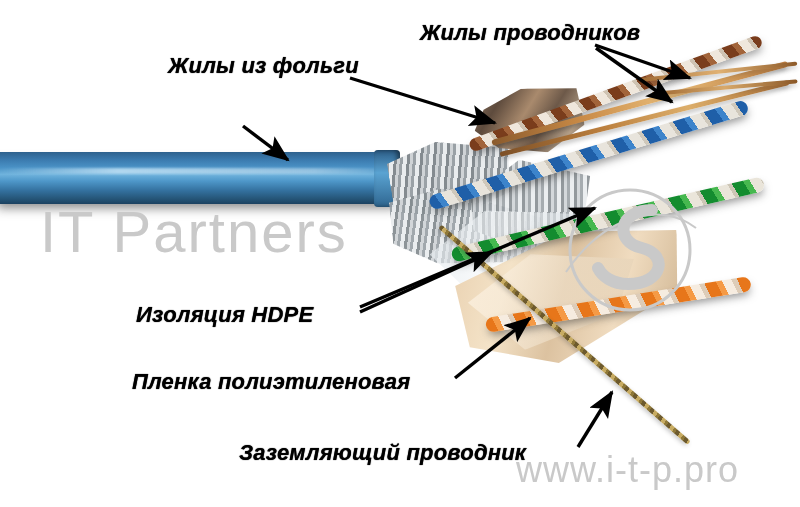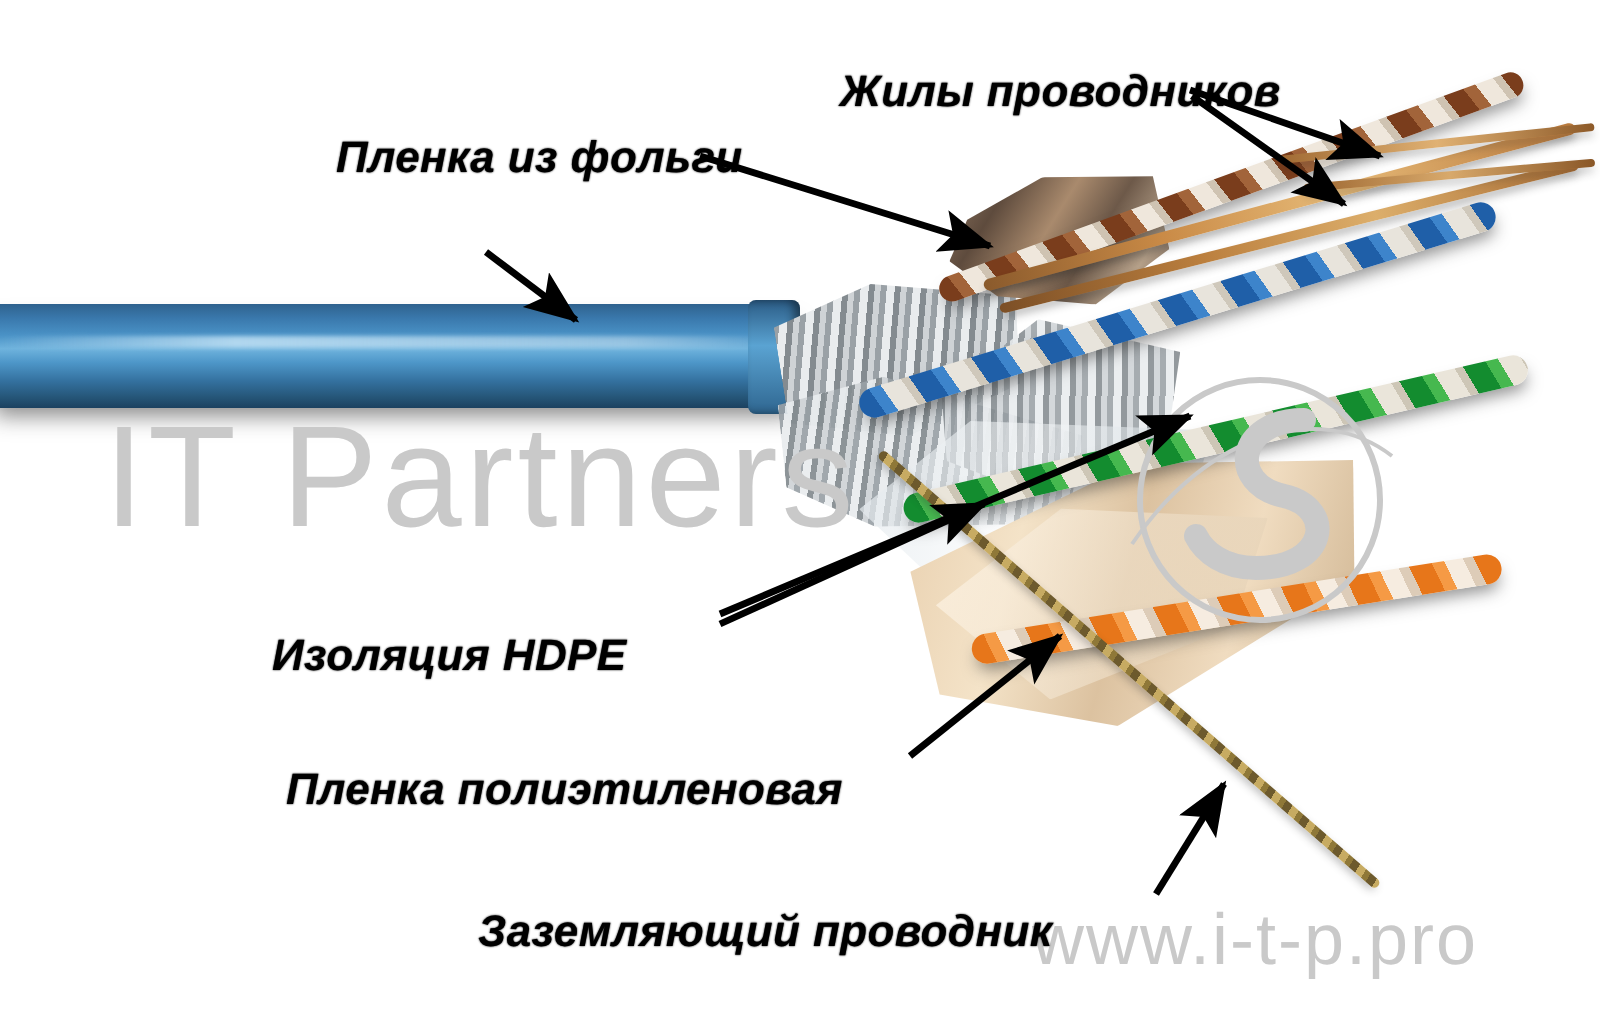--- a/index.html
+++ b/index.html
@@ -3,21 +3,21 @@
 <meta charset="utf-8">
 <style>
   html,body{margin:0;padding:0;background:#fff;}
   #stage{
     position:relative;width:800px;height:507px;background:#ffffff;overflow:hidden;
     font-family:"Liberation Sans","DejaVu Sans",sans-serif;
   }
 
   
   .wm{position:absolute;color:#c9c9c9;font-weight:400;white-space:nowrap;user-select:none;}
-  #wm-brand{left:52px;top:203px;font-size:72px;letter-spacing:2px;line-height:1;text-align:right;}
+  #wm-brand{left:40px;top:203px;font-size:58px;letter-spacing:2px;line-height:1;text-align:right;}
   #wm-url{left:516px;top:452px;font-size:36px;letter-spacing:1px;line-height:1;}
   #wm-logo{position:absolute;left:556px;top:176px;width:148px;height:148px;}
 
   
   #photo{position:absolute;left:0;top:0;width:800px;height:507px;}
 
   
   #jacket{
     position:absolute;left:-6px;top:152px;width:406px;height:52px;border-radius:5px 3px 3px 5px;
     background:linear-gradient(to bottom,
@@ -118,27 +118,26 @@
     background:repeating-linear-gradient(80deg,#6d5a2d 0 4px,#c7ab62 4px 8px,#8f7838 8px 11px);
     transform:rotate(41deg);transform-origin:left center;border-radius:3px;
     box-shadow:0 2px 5px -1px rgba(40,40,40,.45);
   }
 
   
   .lbl{
     position:absolute;white-space:nowrap;color:#000;
     font-weight:700;font-style:italic;font-size:22px;letter-spacing:.2px;
     text-shadow:0 0 1px #000;
-    margin-top:13px;
   }
   #lbl-conductors{left:420px;top:20px;}
   #lbl-foil{left:168px;top:53px;}
   #lbl-pvc{left:28px;top:99px;}
   #lbl-hdpe{left:136px;top:302px;text-align:center;}
-  #lbl-pefilm{left:143px;top:369px;}
+  #lbl-pefilm{left:132px;top:369px;}
   #lbl-ground{left:239px;top:440px;}
 
   
   #arrows{position:absolute;left:0;top:0;width:800px;height:507px;}
 </style>
 </head>
 <body>
 
 <div id="stage">
 
@@ -192,18 +191,18 @@
       <path d="M350,78 L495,123"></path>
       <path d="M243,126 L288,160"></path>
       <path d="M360,307 L595,208"></path>
       <path d="M360,312 L492,252"></path>
       <path d="M455,378 L530,318"></path>
       <path d="M578,447 L612,392"></path>
     </g>
   </svg>
 
   <div class="lbl" id="lbl-conductors">Жилы проводников</div>
-  <div class="lbl" id="lbl-foil">Пленка из фольги</div>
+  <div class="lbl" id="lbl-foil">Жилы из фольги</div>
   <div class="lbl" id="lbl-hdpe">Изоляция HDPE</div>
   <div class="lbl" id="lbl-pefilm">Пленка полиэтиленовая</div>
   <div class="lbl" id="lbl-ground">Заземляющий проводник</div>
 
 </div>
 
 </body></html>

